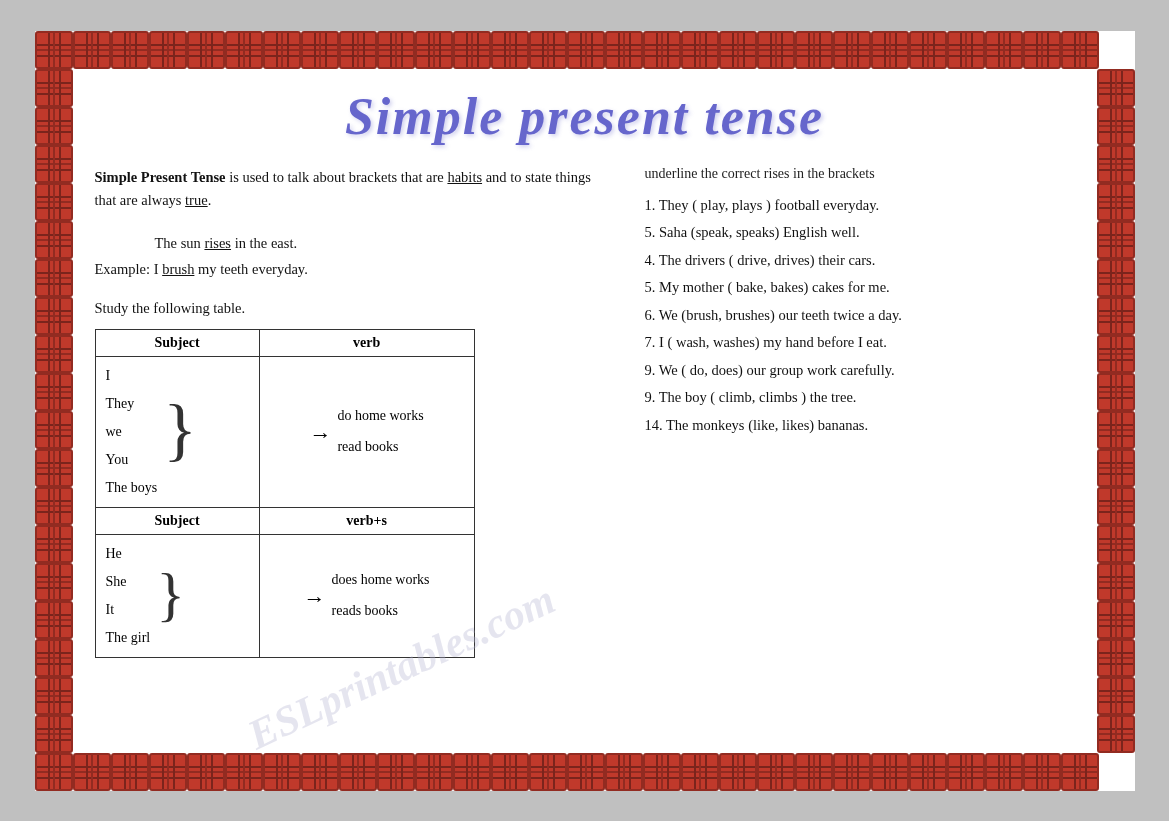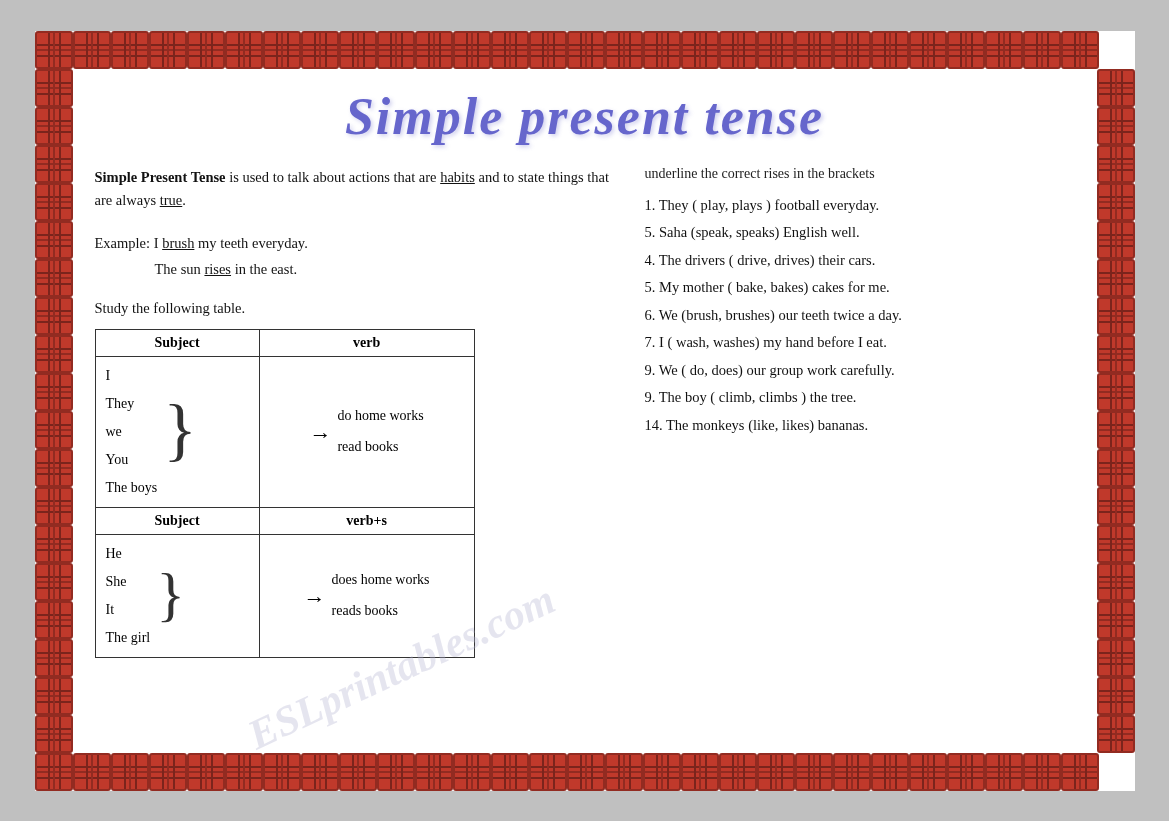--- a/index.html
+++ b/index.html
@@ -776,26 +776,26 @@
 
   <div class="content">
 
     <h1 class="title">Simple present tense</h1>
 
     <div class="two-col">
 
       <div class="left-col">
 
         <div class="description">
-          <strong>Simple Present Tense</strong><span> is used to talk about actions that are </span><u>habits</u><span> and to state things that are always </span><u>true</u><span>.</span>
+          <strong>Simple Present Tense</strong><span> is used to talk about brackets that are </span><u>habits</u><span> and to state things that are always </span><u>true</u><span>.</span>
         </div>
 
         <div class="example">
+          <div style="margin-left: 60px;">The sun <u>rises</u> in the east.</div>
           <div>Example: I <u>brush</u> my teeth everyday.</div>
-          <div style="margin-left: 60px;">The sun <u>rises</u> in the east.</div>
         </div>
 
         <div class="study-text">Study the following table.</div>
 
         <table class="grammar-table">
           <tbody>
 
             <tr>
               <th>Subject</th>
               <th>verb</th>

